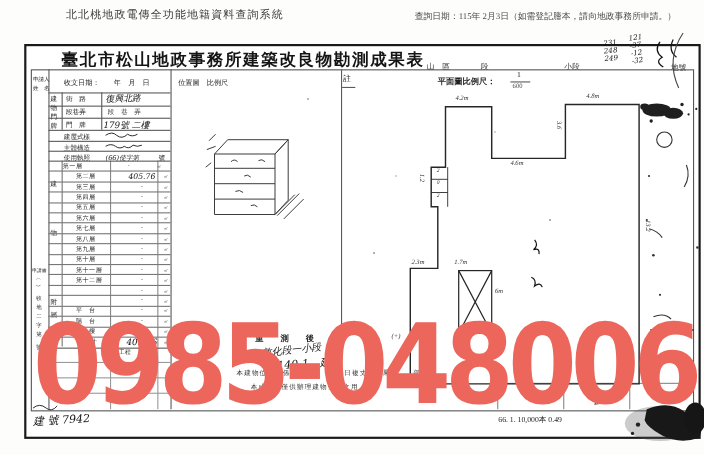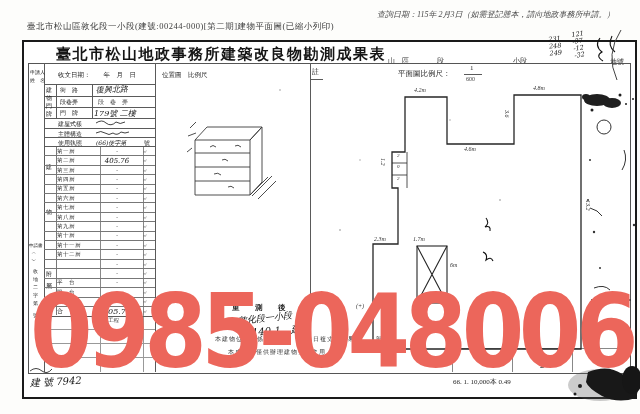--- a/index.html
+++ b/index.html
@@ -10,36 +10,36 @@
   .vl{position:absolute;width:1px;background:#5a5a5a;}
   .t{position:absolute;white-space:pre;}
   .ink{font-style:italic;color:#141414;font-family:"DejaVu Serif",serif;}
   .dim{position:absolute;font-size:6px;color:#333;font-style:italic;white-space:pre;}
   .vert{writing-mode:vertical-rl;}
   .frame{position:absolute;left:22px;top:40px;width:611px;height:355px;border:2px solid #1a1a1a;background:#ffffff;}
   .innerbox{position:absolute;left:28px;top:63px;width:601px;height:309px;border:1px solid #555;}
   .floors{position:absolute;left:44px;top:146px;width:111px;height:169px;
           border-top:1px solid #5a5a5a;border-bottom:1px solid #5a5a5a;display:flex;flex-direction:column;}
   .fl-row{flex:1;display:flex;align-items:center;}
-  .fl-row + .fl-row{border-top:1px solid #777;}
+  .fl-row + .fl-row{border-top:1px solid #777;padding-left:12px;}
   .fl-label{width:42px;padding-left:13px;font-size:5.5px;letter-spacing:0.5px;color:#222;white-space:pre;}
   .fl-val{width:36px;font-size:5px;color:#555;text-align:center;}
   .fl-unit{flex:1;font-size:4.5px;color:#666;text-align:center;}
   .wm{position:absolute;left:30px;top:282px;font-size:90px;line-height:1;font-weight:bold;
       font-family:"DejaVu Sans","Liberation Sans",sans-serif;color:#ec665b;letter-spacing:-5.5px;
       transform:scale(1,1.12);transform-origin:left top;z-index:50;}
   svg{pointer-events:none;}
 </style>
 </head>
 <body>
 
 <div class="page">
 
-  <div class="t" style="left:377px;top:9px;font-size:8px;color:#4a4a4a;font-style:italic;">查詢日期：115年 2月3日（如需登記謄本，請向地政事務所申請。）</div>
-  <div class="t" style="left:27px;top:21px;font-size:8.5px;letter-spacing:0.5px;color:#3a3a3a;">臺北市松山區敦化段一小段(建號:00244-000)[第二期]建物平面圖(已縮小列印)</div>
+  <div class="t" style="left:60px;top:6px;font-size:10px;letter-spacing:1px;color:#3a3a3a;">北北桃地政電傳全功能地籍資料查詢系統</div>
+  <div class="t" style="left:377px;top:9px;font-size:8px;color:#4a4a4a;">查詢日期：115年 2月3日（如需登記謄本，請向地政事務所申請。）</div>
 
   <div class="frame"></div>
 
   <div class="t" style="left:36px;top:45px;font-size:15px;font-weight:bold;letter-spacing:1.5px;color:#151515;margin-left:20px;">臺北市松山地政事務所建築改良物勘測成果表</div>
   <div class="t" style="left:388px;top:56px;font-size:7px;color:#333;">山　區</div>
   <div class="t" style="left:437px;top:56px;font-size:7px;color:#333;">段</div>
   <div class="t" style="left:513px;top:56px;font-size:7px;color:#333;">小段</div>
   <div class="t" style="left:610px;top:57px;font-size:7px;color:#333;">地號</div>
 
   <div class="abs ink" style="left:549px;top:36px;font-size:6.5px;line-height:7px;transform:rotate(-5deg);">
@@ -206,21 +206,21 @@
         <span class="fl-label" style="font-size:6px;">合　計</span>
         <span class="fl-val ink" style="font-size:8px;color:#111;overflow:visible;">405.76</span>
         <span class="fl-unit">㎡</span>
       </div>
   </div>
 
   <div class="t" style="left:108px;top:317px;font-size:5.5px;color:#333;">工程</div>
 
   <div class="t" style="left:312px;top:67px;font-size:7px;">註</div>
   <div class="hl" style="left:311px;top:79px;width:12px;"></div>
-  <div class="t" style="left:398px;top:69px;font-size:7.5px;">平面圖比例尺：</div>
+  <div class="t" style="left:398px;top:69px;font-size:7.5px;font-weight:bold;">平面圖比例尺：</div>
   <div class="t" style="left:470px;top:64px;font-size:7px;">1</div>
   <div class="hl" style="left:464px;top:74px;width:18px;"></div>
   <div class="t" style="left:466px;top:76px;font-size:6px;color:#444;">600</div>
 
   <div class="dim" style="left:414px;top:87px;">4.2m</div>
   <div class="dim" style="left:533px;top:85px;">4.8m</div>
   <div class="dim vert" style="left:504px;top:110px;">3.6</div>
   <div class="dim" style="left:464px;top:146px;">4.6m</div>
   <div class="dim vert" style="left:585px;top:200px;">13.2</div>
   <div class="dim vert" style="left:380px;top:158px;">1.2</div>

